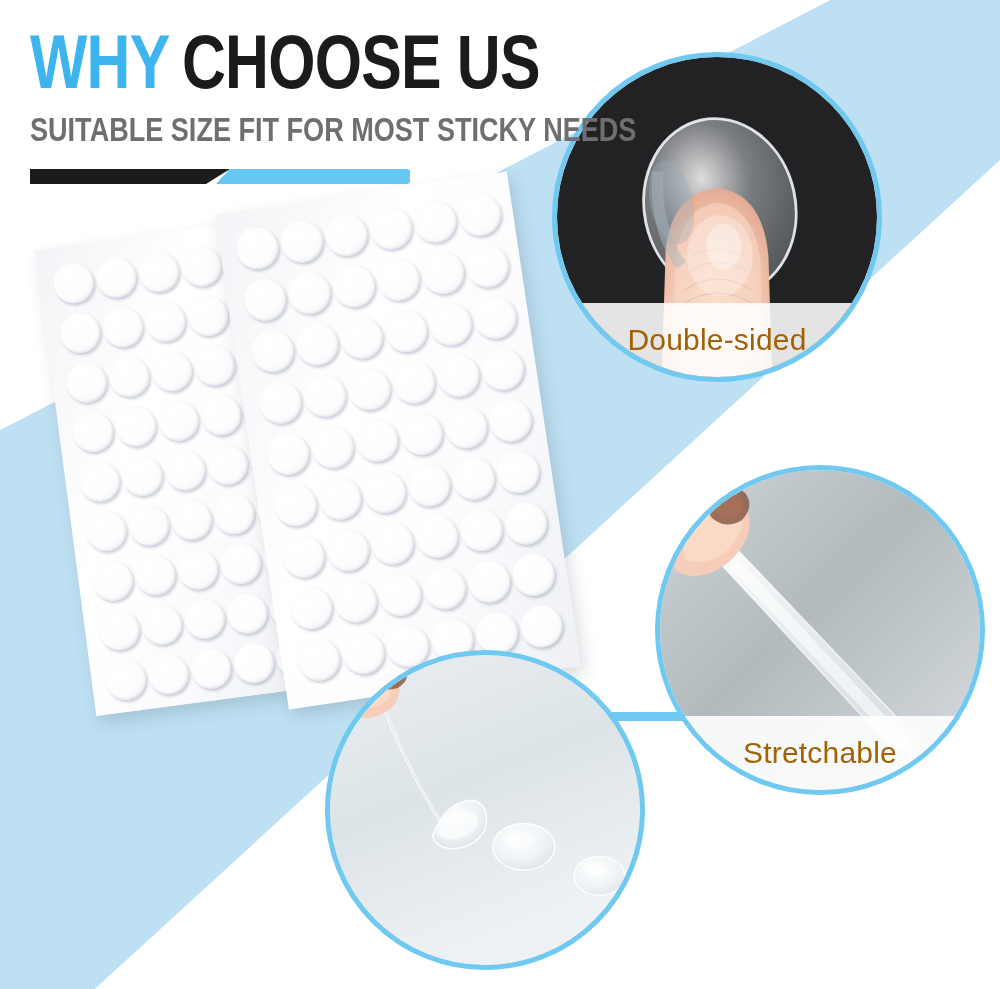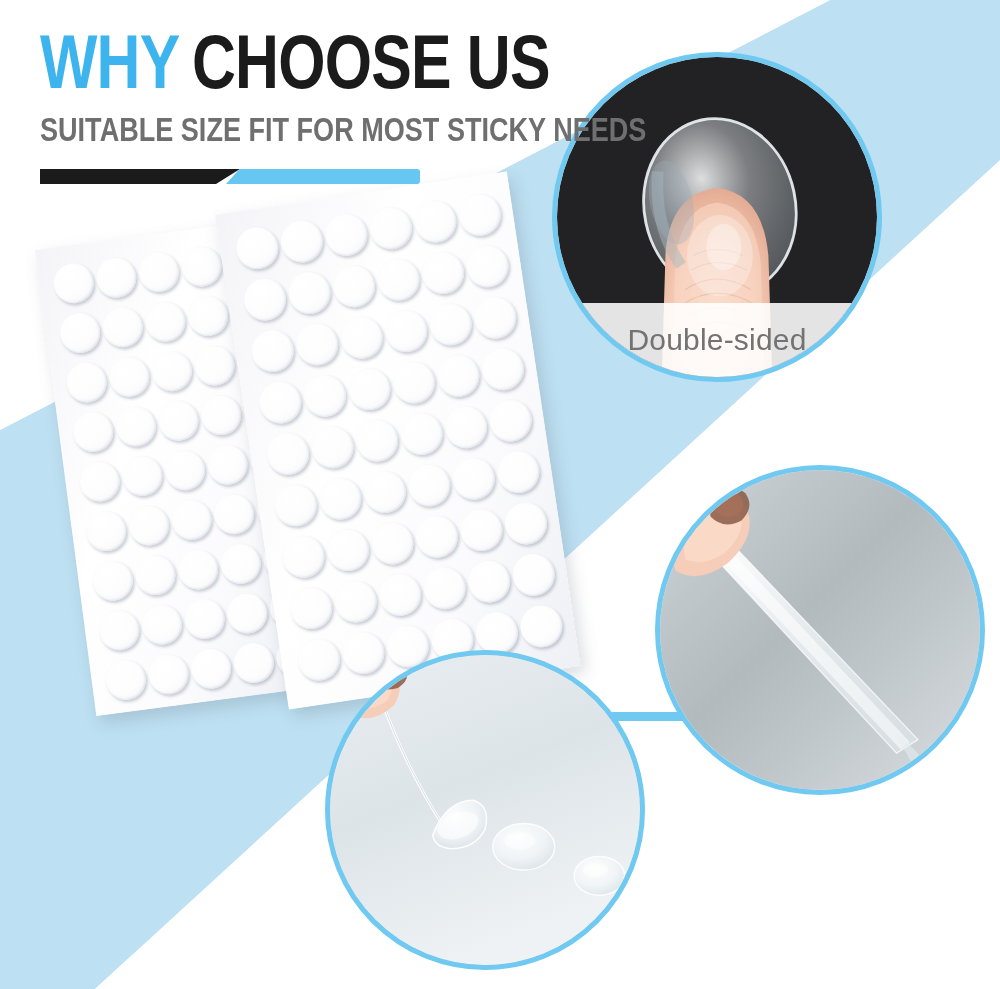--- a/index.html
+++ b/index.html
@@ -19,21 +19,21 @@
   
   .bg-band {
     position: absolute;
     inset: 0;
     z-index: 0;
   }
 
   
   .heading-block {
     position: absolute;
-    left: 40px;
+    left: 30px;
     top: 26px;
     z-index: 40;
   }
   .title-row {
     display: flex;
     align-items: baseline;
     gap: 18px;
     line-height: 0.96;
   }
   .title-why, .title-choose {
@@ -129,21 +129,21 @@
     background: rgba(255,255,255,0.88);
     display: flex;
     align-items: center;
     justify-content: center;
     z-index: 5;
   }
   .caption-text {
     font-family: "Liberation Sans", sans-serif;
     font-size: 30px;
     font-weight: 400;
-    color: #737373;
+    color: #a16207;
     letter-spacing: 0.2px;
     white-space: nowrap;
   }
   .connector {
     position: absolute;
     background: #6fc9f0;
     z-index: 20;
     border-radius: 3px;
   }
 </style>
@@ -368,20 +368,23 @@
 
         <path d="M8 72 Q30 38 62 30 Q86 26 92 48 Q96 72 70 96 Q40 118 16 104 Z" fill="#f6cdb8"></path>
         <path d="M22 62 Q40 40 62 36 Q80 34 84 50 Q86 68 66 86 Q44 100 26 92 Z" fill="#fbdccb" opacity="0.8"></path>
 
         <path d="M50 20 Q72 10 88 24 Q98 38 84 52 Q66 62 52 48 Z" fill="#8a5b47" opacity="0.85"></path>
         <path d="M55 24 Q72 16 84 28 Q90 38 80 46 Q66 52 56 42 Z" fill="#a9705a" opacity="0.7"></path>
 
         <ellipse cx="165" cy="165" rx="190" ry="190" fill="none" stroke="#aeb6ba" stroke-width="40" opacity="0.12"></ellipse>
       </g>
     </svg>
+    <div class="caption-band">
+      <span class="caption-text">Stretchable</span>
+    </div>
   </div>
 
   <div class="callout" style="left:325px; top:650px; width:320px; height:320px;">
     <svg class="photo" viewBox="0 0 320 320" preserveAspectRatio="xMidYMid slice">
       <defs>
         <linearGradient id="lightBg" x1="0" y1="0" x2="0.4" y2="1">
           <stop offset="0%" stop-color="#e9eef1"></stop>
           <stop offset="50%" stop-color="#dde4e8"></stop>
           <stop offset="100%" stop-color="#eef2f4"></stop>
         </linearGradient>

